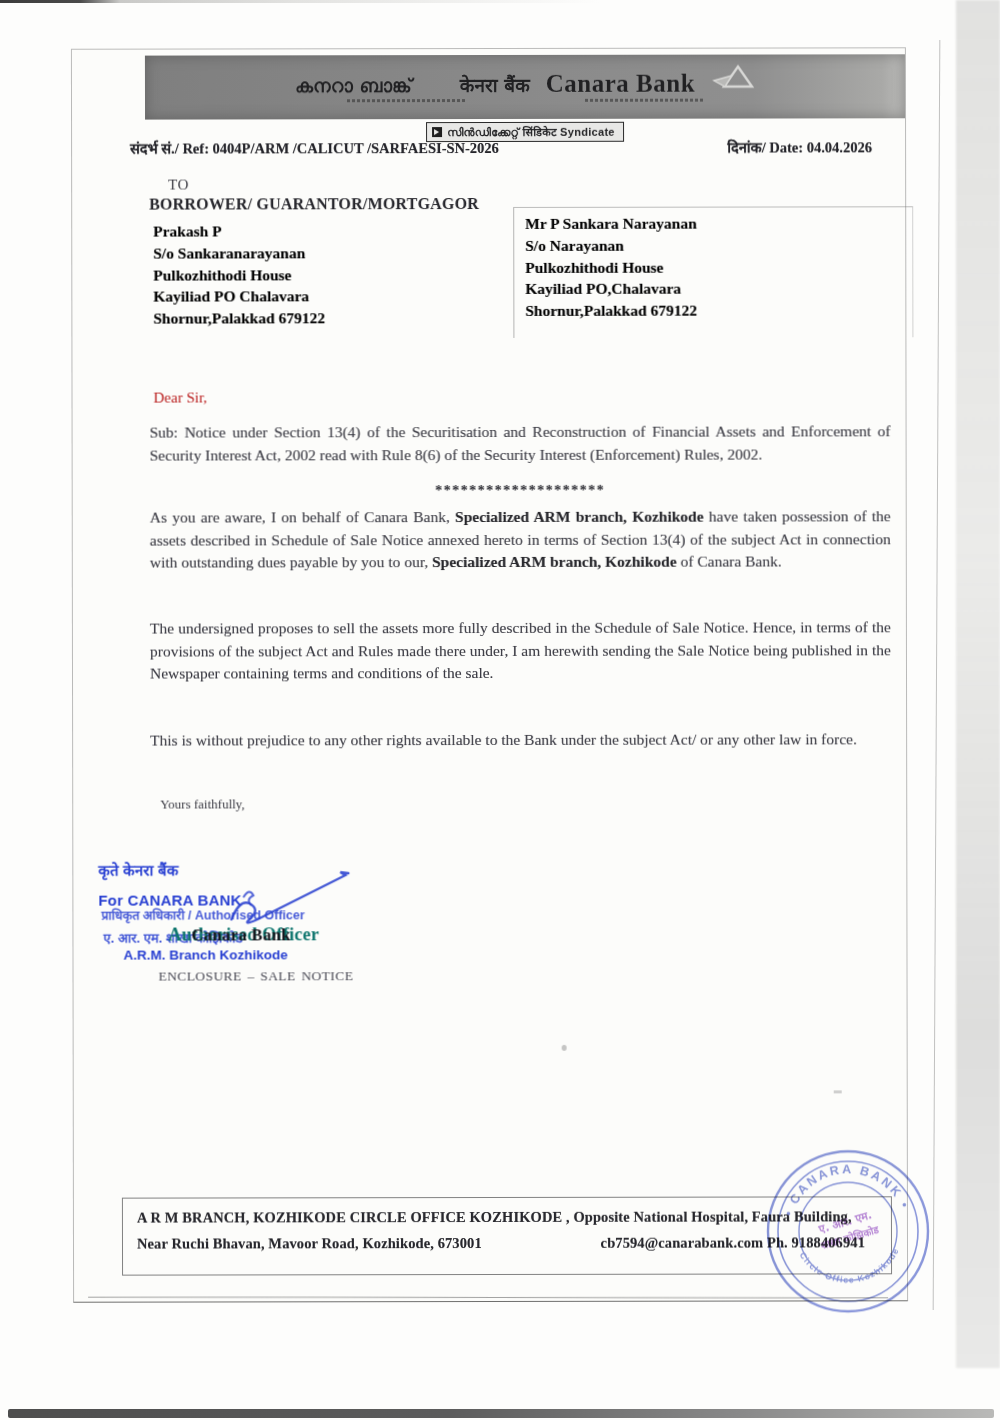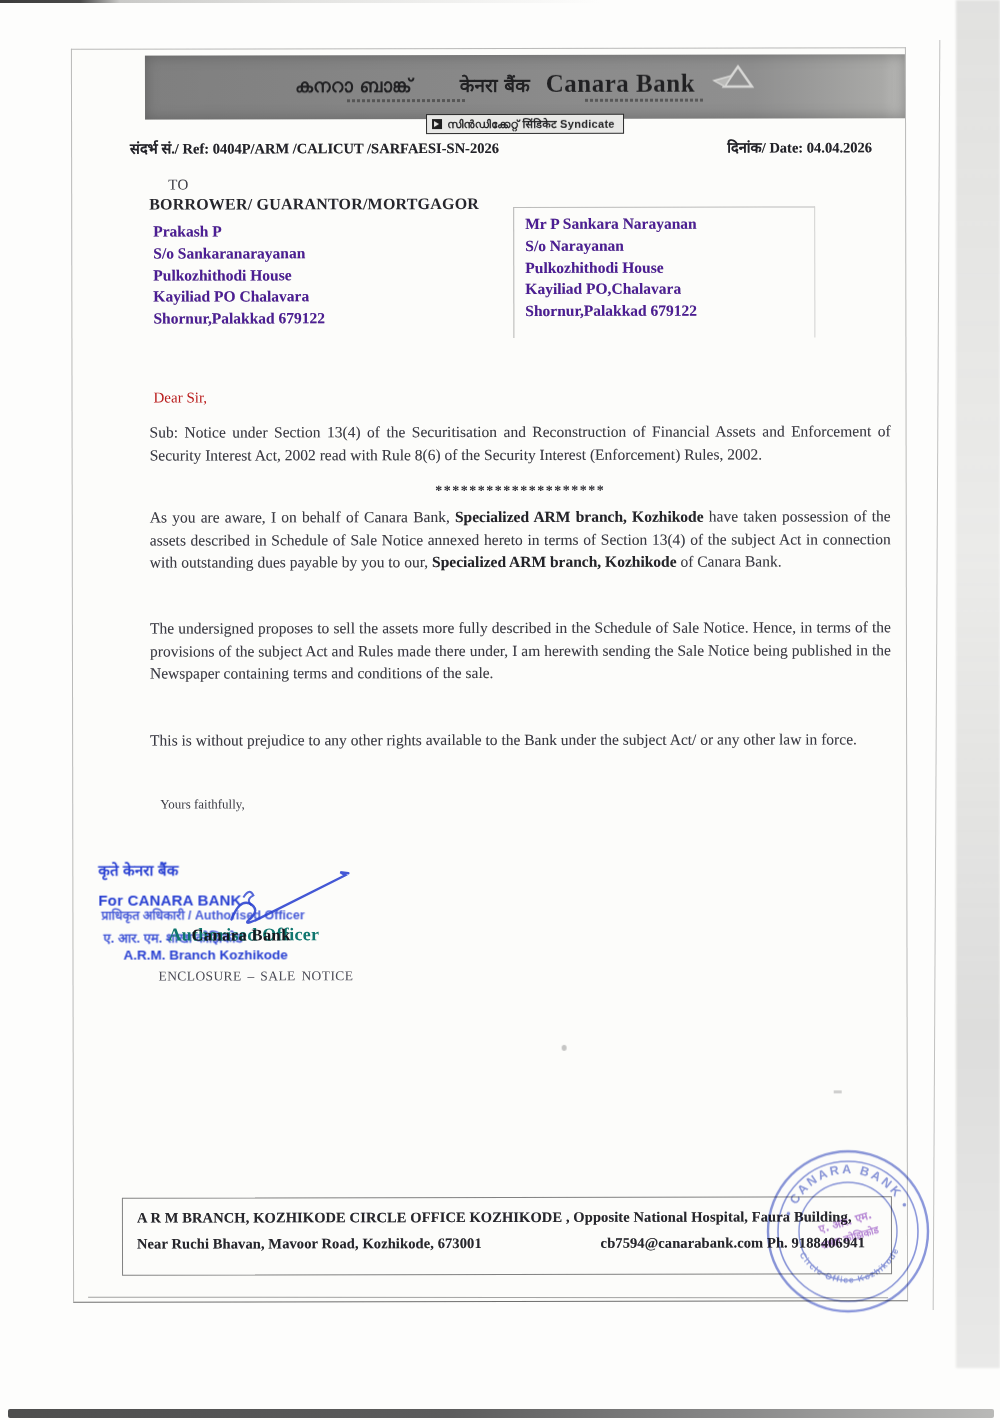--- a/index.html
+++ b/index.html
@@ -36,38 +36,38 @@
   }
   .band-names { display:flex; align-items:baseline; gap:16px; margin-top:5px; }
   .bname { font-weight:bold; color:#202022; text-shadow:0 0 1px rgba(250,250,250,.35); }
   .bname.ml { font-size:19px; font-family:"DejaVu Sans",sans-serif; }
   .bname.hi { font-size:19px; font-family:"DejaVu Sans",sans-serif;margin-left:32px; }
   .bname.en { font-size:25px; letter-spacing:.5px; font-family:"Liberation Serif",serif; }
   .band-logo { position:relative; top:3px; }
   .microtag { width:118px; height:3px; margin-top:1px; background:repeating-linear-gradient(90deg, rgba(45,45,45,.55) 0 3px, transparent 3px 5px); filter:blur(.5px); }
   .band-sub { display:flex; gap:120px; width:100%; justify-content:center; }
   .badge {
-    margin-top:12px; display:inline-flex; align-items:center; gap:5px;
+    margin-top:20px; display:inline-flex; align-items:center; gap:5px;
     background:#e8e8e6; border:1px solid #2a2a2a; padding:1px 8px 2px 5px;
     font-family:"Liberation Sans","DejaVu Sans",sans-serif; font-weight:bold;
     font-size:11px; color:#242426; letter-spacing:.3px; filter:blur(.3px);
   }
   .badge-sq { width:10px; height:10px; background:#1e1e1e; display:inline-block; position:relative; }
   .badge-sq::after { content:""; position:absolute; left:2px; top:2px; border-left:5px solid #e8e8e6; border-top:3px solid transparent; border-bottom:3px solid transparent; }
 
   
   .ref-row { position:absolute; left:58px; top:88px; width:742px; display:flex; justify-content:space-between; font-weight:bold; font-size:14.5px; color:#232329; text-shadow:0 0 .5px rgba(40,40,40,.4); }
 
   .to-line { position:absolute; left:84px; top:127px; font-size:15px; color:#3a3a42; letter-spacing:.5px;margin-left:12px; }
   .addr-heading { position:absolute; left:77px; top:146px; font-size:16px; font-weight:bold; color:#26262c; letter-spacing:.2px; }
 
-  .addr { font-weight:bold; font-size:15.5px; line-height:21.8px; color:#4c1d95; text-shadow:0 0 .5px rgba(40,40,40,.35); }
+  .addr { font-weight:bold; font-size:15.5px; line-height:21.8px; color:#000000; text-shadow:0 0 .5px rgba(40,40,40,.35); }
   .addr-left { position:absolute; left:81px; top:171px; }
   .addr-right-box {
-    position:absolute; left:441px; top:158px; width:302px; height:131px;
+    position:absolute; left:441px; top:158px; width:400px; height:131px;
     border-top:1px solid rgba(110,110,110,.45);
     border-left:1px solid rgba(110,110,110,.5);
     border-right:1px solid rgba(130,130,130,.35);
     padding:5px 0 0 11px;
   }
   .addr div { white-space:nowrap; }
 
   .salutation { position:absolute; left:81px; top:340px; font-size:15px; color:#b91c1c; }
 
   .bodytext { position:absolute; left:77px; width:741px; font-size:15.5px; line-height:22.6px; text-align:justify; color:#3a3a43; text-shadow:0 0 .4px rgba(55,55,60,.3); }

